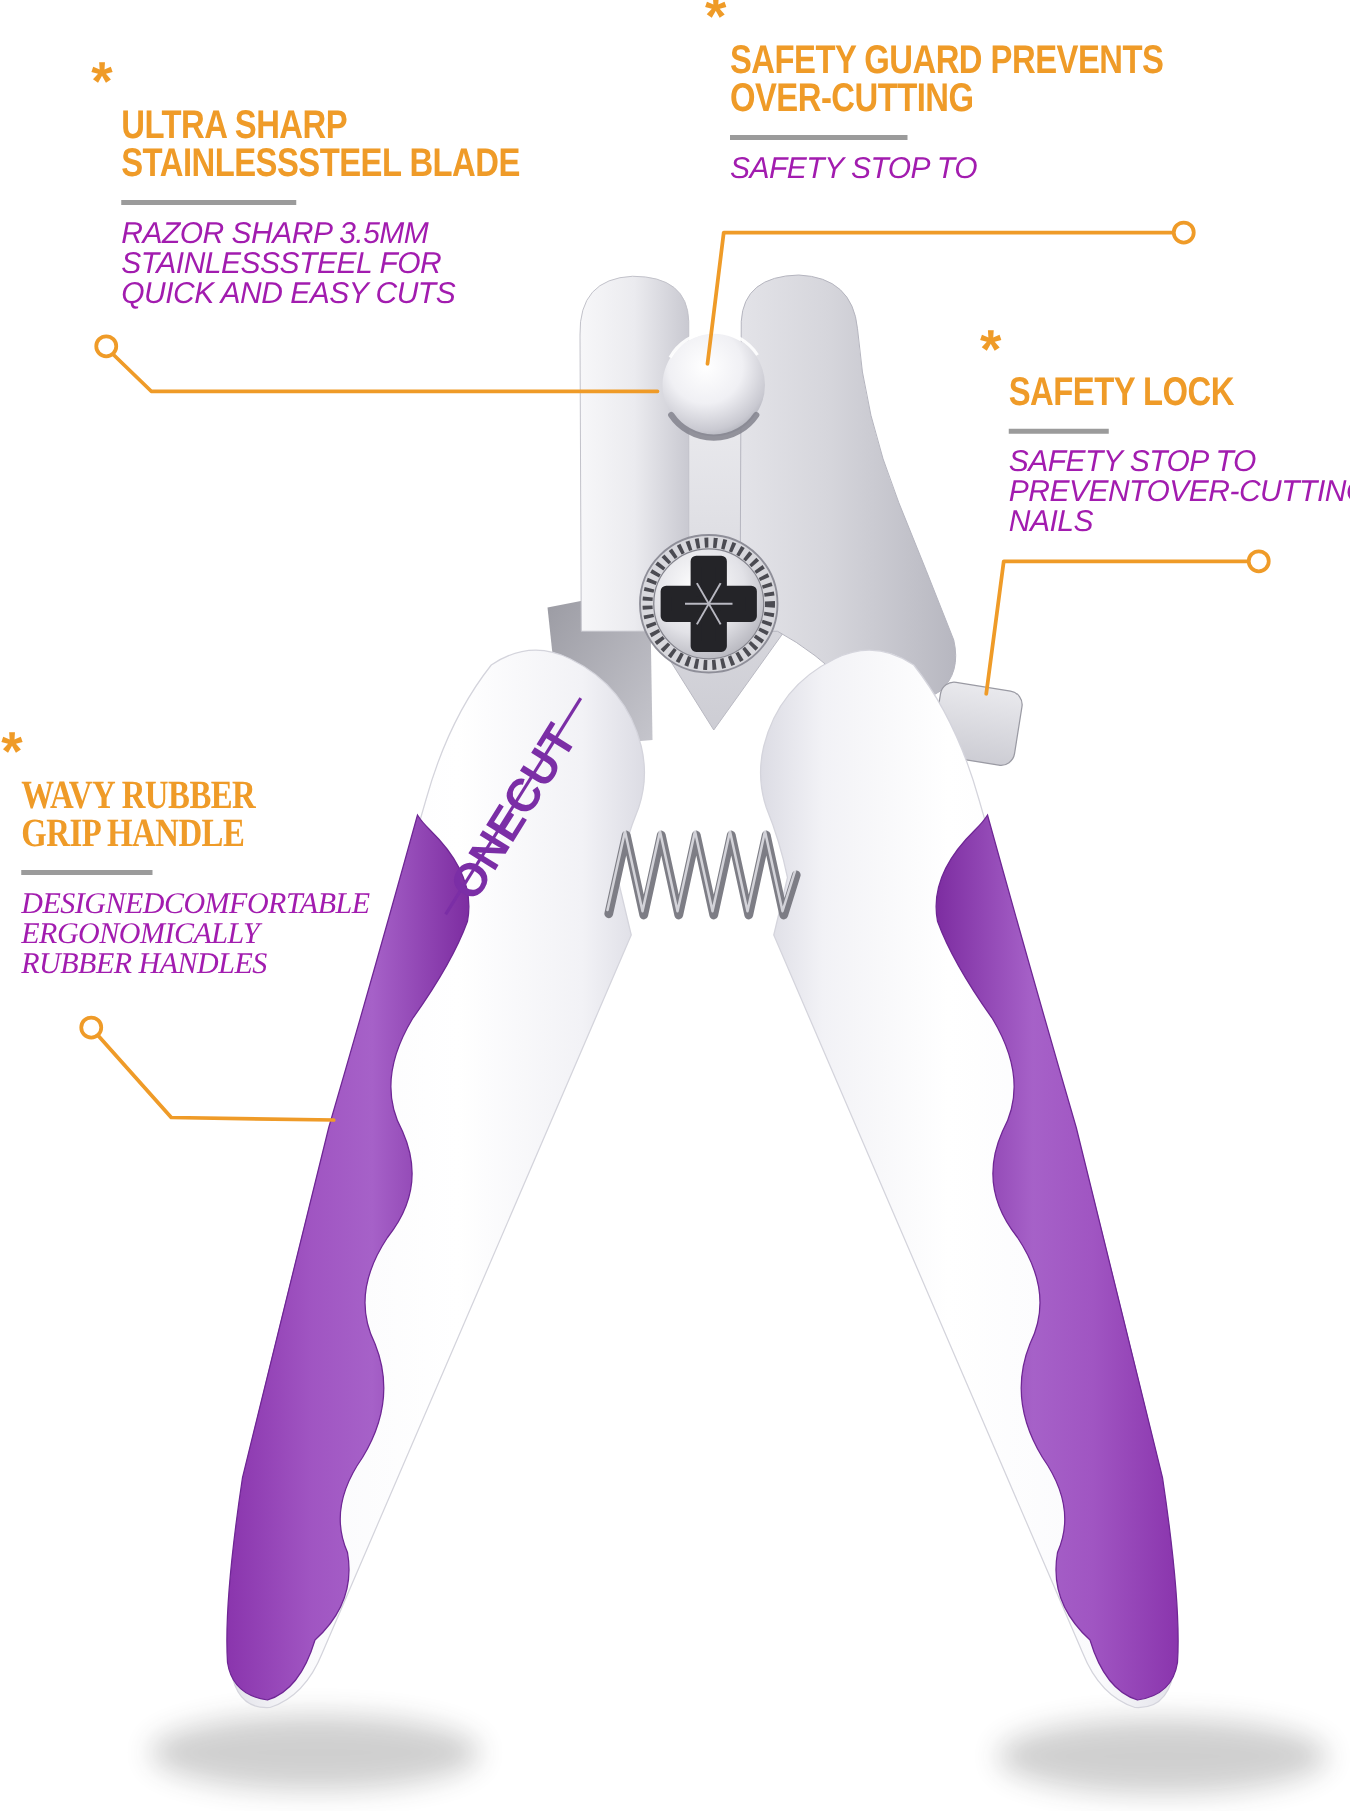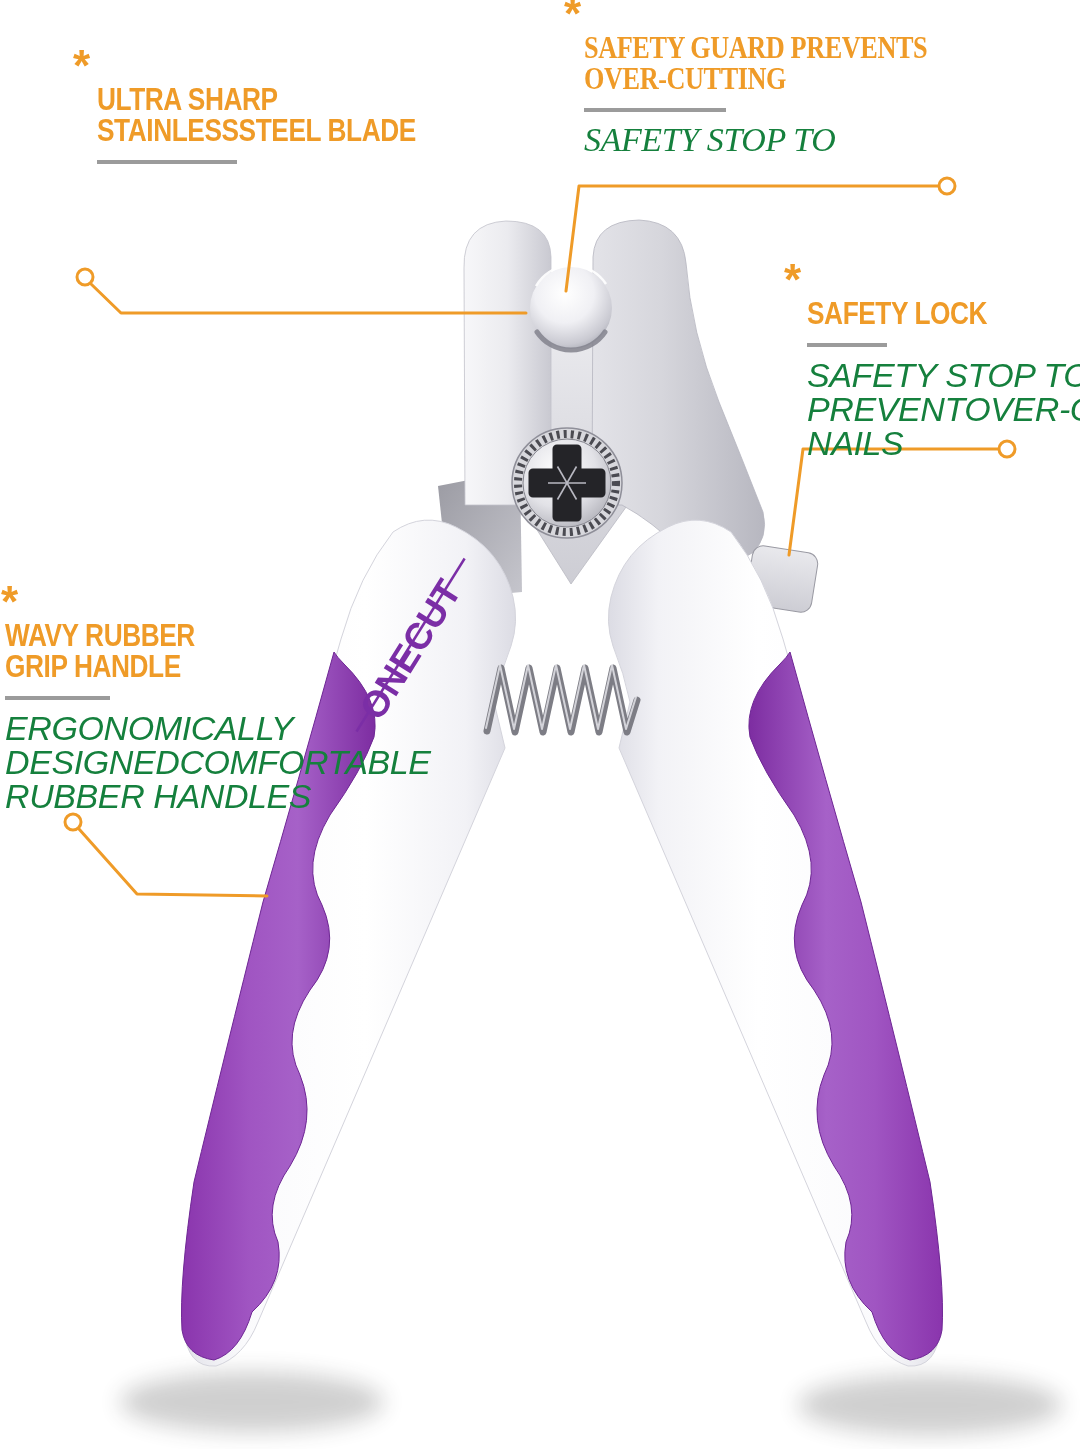--- a/index.html
+++ b/index.html
@@ -7,27 +7,27 @@
          font-family:"Liberation Sans",sans-serif;}
   .layer{position:absolute;left:0;top:0;}
   
   .callout{position:absolute;z-index:4;}
   .ast{font-size:44px;font-weight:700;color:#ef9b28;line-height:.62;margin:0 0 5px -2px;}
   .callout .inner{}
   .callout h2{margin:0;font-size:32px;font-weight:700;color:#ef9b28;line-height:.97;
               letter-spacing:-.5px;transform:scaleX(.82);transform-origin:0 0;}
   .callout h2 span{display:block;white-space:nowrap;}
   .divider{height:4px;background:#9b9b9b;margin:14px 0 11px 0;}
-  .callout p{margin:0;font-style:italic;font-size:34px;font-weight:400;color:#15803d;
+  .callout p{margin:0;font-style:italic;font-size:24px;font-weight:400;color:#a21caf;
              line-height:1.0;letter-spacing:-.4px;}
   .callout p span{display:block;white-space:nowrap;}
   .co-blade{left:75px;top:52px;}   .co-blade .inner{margin-left:22px;}  .co-blade .divider{width:140px;}
-  .co-guard{left:566px;top:0px;}   .co-guard .inner{margin-left:18px;font-family:Liberation Serif, serif;}  .co-guard .divider{width:142px;}
+  .co-guard{left:566px;top:0px;}   .co-guard .inner{margin-left:18px;}  .co-guard .divider{width:142px;}
   .co-lock{left:786px;top:266px;}  .co-lock .inner{margin-left:21px;}   .co-lock .divider{width:80px;}
-  .co-grip{left:3px;top:588px;}    .co-grip .inner{margin-left:2px;}   .co-grip .divider{width:105px;}
+  .co-grip{left:3px;top:588px;}    .co-grip .inner{margin-left:14px;font-family:Liberation Serif, serif;}   .co-grip .divider{width:105px;}
   .logo-text{font-family:"Liberation Sans",sans-serif;font-weight:700;}
 </style>
 </head>
 <body>
 
 <div class="stage">
 
   <svg class="layer" width="1080" height="1449" viewBox="0 0 1080 1449">
     <defs>
       <linearGradient id="gLP" x1="0" y1="0" x2="1" y2="0">
@@ -169,20 +169,25 @@
   </svg>
 
   <div class="callout co-blade">
     <div class="ast">*</div>
     <div class="inner">
       <h2>
         <span>ULTRA SHARP</span>
         <span>STAINLESSSTEEL BLADE</span>
       </h2>
       <div class="divider"></div>
+      <p>
+        <span>RAZOR SHARP 3.5MM</span>
+        <span>STAINLESSSTEEL FOR</span>
+        <span>QUICK AND EASY CUTS</span>
+      </p>
     </div>
   </div>
 
   <div class="callout co-guard">
     <div class="ast">*</div>
     <div class="inner">
       <h2>
         <span>SAFETY GUARD PREVENTS</span>
         <span>OVER-CUTTING</span>
       </h2>
@@ -210,20 +215,20 @@
 
   <div class="callout co-grip">
     <div class="ast">*</div>
     <div class="inner">
       <h2>
         <span>WAVY RUBBER</span>
         <span>GRIP HANDLE</span>
       </h2>
       <div class="divider"></div>
       <p>
+        <span>DESIGNEDCOMFORTABLE</span>
         <span>ERGONOMICALLY</span>
-        <span>DESIGNEDCOMFORTABLE</span>
         <span>RUBBER HANDLES</span>
       </p>
     </div>
   </div>
 
 </div>
 
 </body></html>

